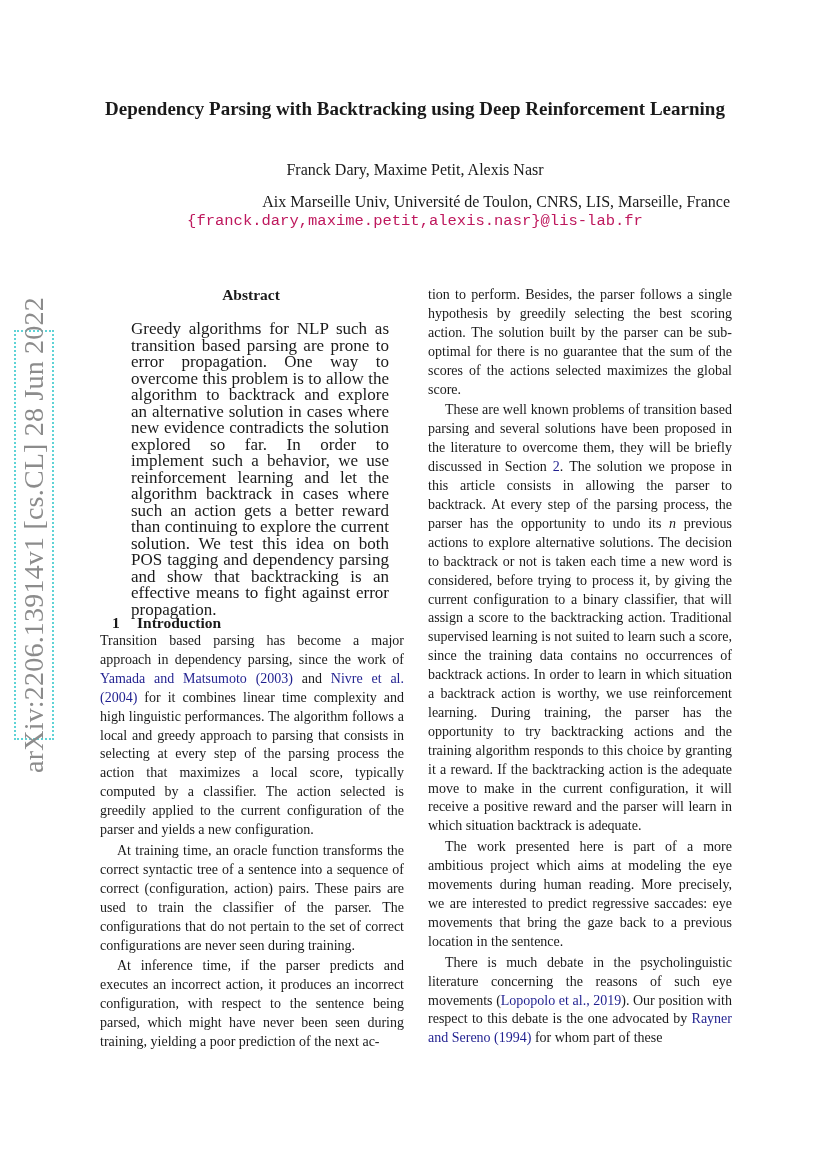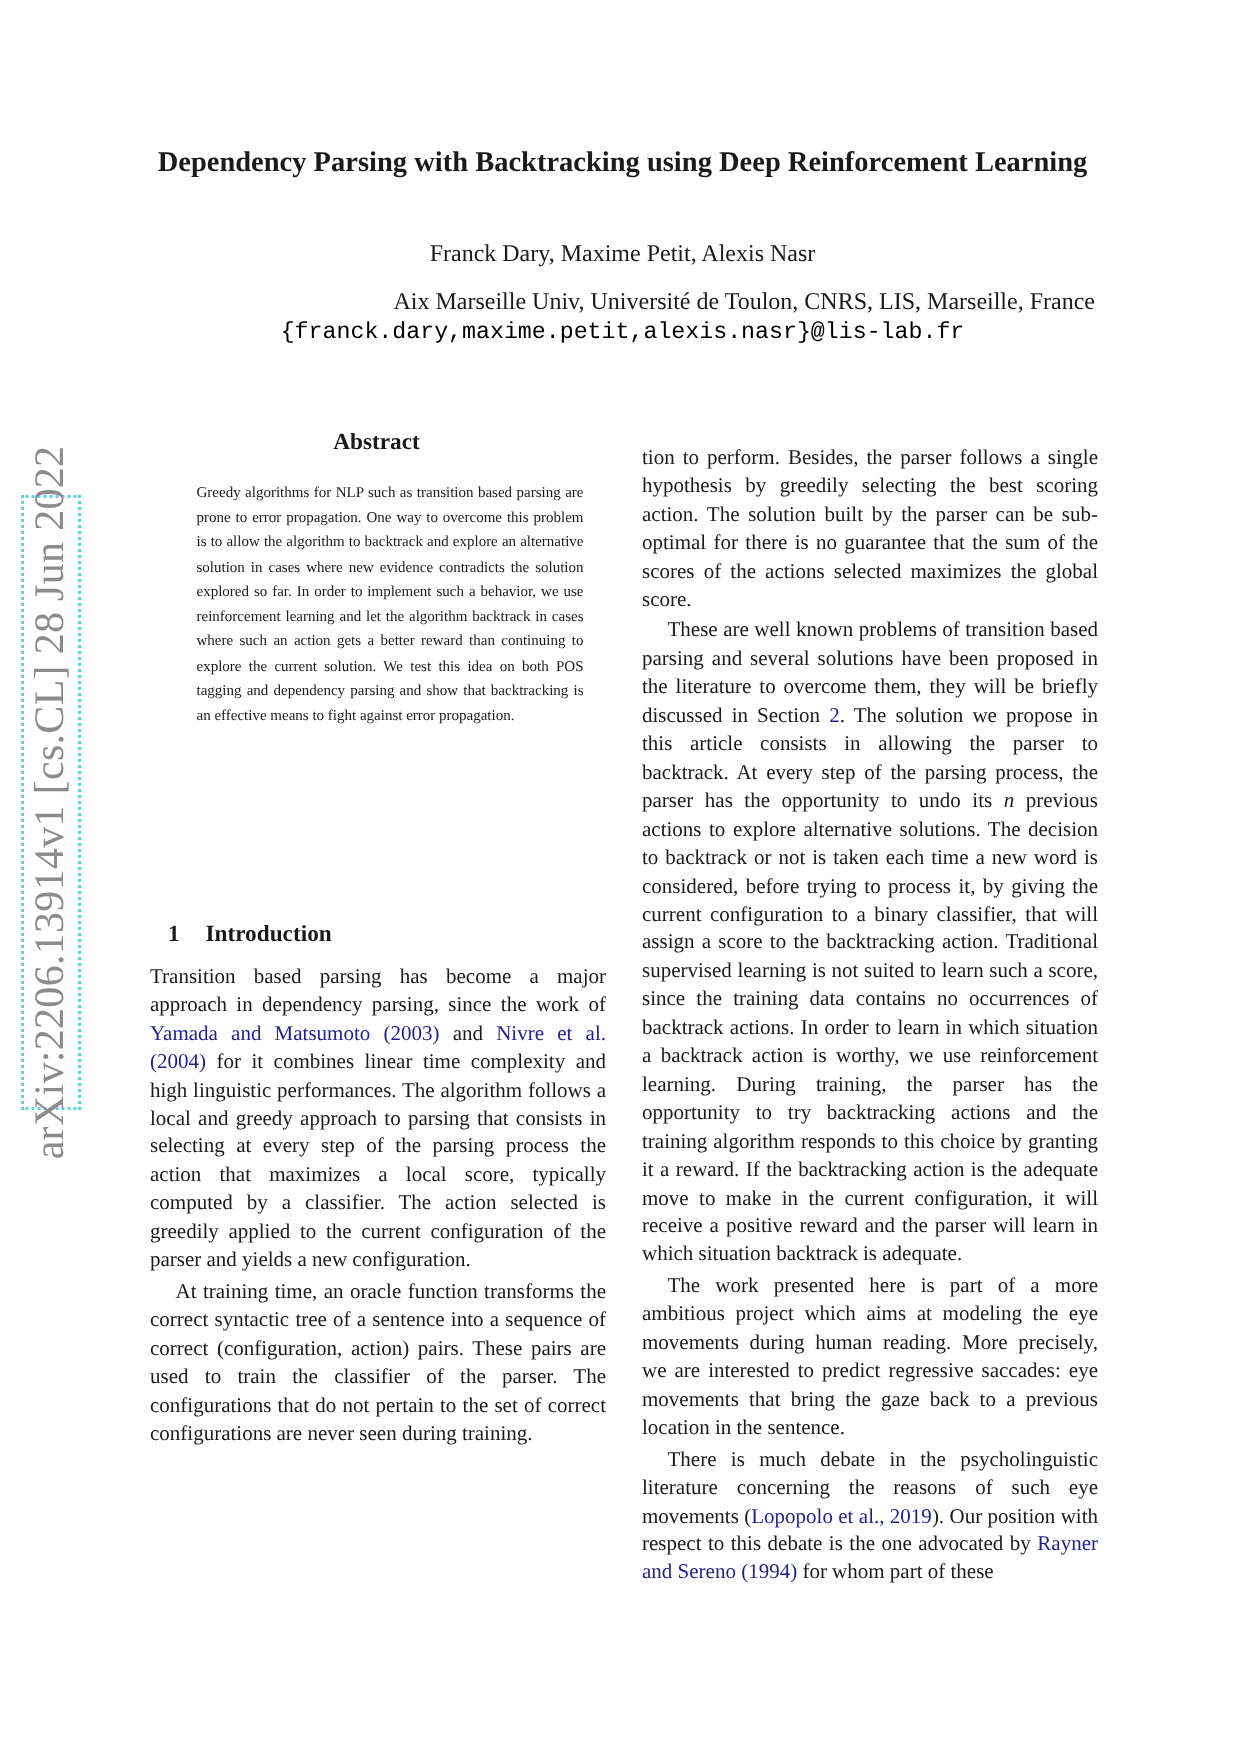--- a/index.html
+++ b/index.html
@@ -47,39 +47,39 @@
     }
     .emails {
       position: absolute;
       top: 211px;
       left: 100px;
       width: 630px;
       text-align: center;
       font-family: "Liberation Mono", "DejaVu Sans Mono", monospace;
       font-size: 15.5px;
       line-height: 20px;
-      color: #000000;
+      color: #be185d;
     }
     .abstract-heading {
       position: absolute;
       top: 285px;
       left: 131px;
       width: 240px;
       text-align: center;
       font-weight: bold;
       font-size: 15.5px;
       line-height: 20px;
       margin: 0;
     }
     .abstract-body {
       position: absolute;
       top: 321px;
       left: 131px;
       width: 258px;
-      font-size: 10px;
+      font-size: 17px;
       line-height: 16.5px;
       text-align: justify;
       hyphens: manual;
       margin: 0;
     }
     .section-heading {
       position: absolute;
       top: 601px;
       left: 100px;
       font-weight: bold;
@@ -100,21 +100,21 @@
     }
     .col-left {
       top: 632px;
       left: 100px;
     }
     .col-right {
       top: 286px;
       left: 428px;
     }
     .col p {
-      margin: 11px 0 0 0;
+      margin: 0 0 0 0;
     }
     .col p.indent {
       text-indent: 17px;
       margin-top: 2px;
     }
     .col p.cont {
       text-indent: 0;
     }
     a.cite {
       color: #1f1f8f;
@@ -156,20 +156,21 @@
 <div class="emails">{franck.dary,maxime.petit,alexis.nasr}@lis-lab.fr</div>
 
 <h2 class="abstract-heading">Abstract</h2>
 <p class="abstract-body">Greedy algorithms for NLP such as transition based parsing are prone to error propagation. One way to overcome this problem is to allow the algorithm to backtrack and explore an alternative solution in cases where new evidence contradicts the solution explored so far. In order to implement such a behavior, we use reinforcement learning and let the algorithm backtrack in cases where such an action gets a better reward than continuing to explore the current solution. We test this idea on both POS tagging and dependency parsing and show that backtracking is an effective means to fight against error propagation.</p>
 
 <h2 class="section-heading"><span class="num">1</span><span>Introduction</span></h2>
 
 <div class="col col-left">
   <p class="cont"><span>Transition based parsing has become a major approach in dependency parsing, since the work of </span><a class="cite">Yamada and Matsumoto (2003)</a><span> and </span><a class="cite">Nivre et al. (2004)</a><span> for it combines linear time complexity and high linguistic performances. The algorithm follows a local and greedy approach to parsing that consists in selecting at every step of the parsing process the action that maximizes a local score, typically computed by a classifier. The action selected is greedily applied to the current configuration of the parser and yields a new configuration.</span></p>
   <p class="indent">At training time, an oracle function transforms the correct syntactic tree of a sentence into a sequence of correct (configuration, action) pairs. These pairs are used to train the classifier of the parser. The configurations that do not pertain to the set of correct configurations are never seen during training.</p>
+  <p class="indent">At inference time, if the parser predicts and executes an incorrect action, it produces an incorrect configuration, with respect to the sentence being parsed, which might have never been seen during training, yielding a poor prediction of the next ac-</p>
 </div>
 
 <div class="col col-right">
   <p class="cont">tion to perform. Besides, the parser follows a single hypothesis by greedily selecting the best scoring action. The solution built by the parser can be sub-optimal for there is no guarantee that the sum of the scores of the actions selected maximizes the global score.</p>
   <p class="indent"><span>These are well known problems of transition based parsing and several solutions have been proposed in the literature to overcome them, they will be briefly discussed in Section </span><a class="cite">2</a><span>.  The solution we propose in this article consists in allowing the parser to backtrack. At every step of the parsing process, the parser has the opportunity to undo its </span><span class="math-n">n</span><span> previous actions to explore alternative solutions. The decision to backtrack or not is taken each time a new word is considered, before trying to process it, by giving the current configuration to a binary classifier, that will assign a score to the backtracking action. Traditional supervised learning is not suited to learn such a score, since the training data contains no occurrences of backtrack actions. In order to learn in which situation a backtrack action is worthy, we use reinforcement learning. During training, the parser has the opportunity to try backtracking actions and the training algorithm responds to this choice by granting it a reward. If the backtracking action is the adequate move to make in the current configuration, it will receive a positive reward and the parser will learn in which situation backtrack is adequate.</span></p>
   <p class="indent">The work presented here is part of a more ambitious project which aims at modeling the eye movements during human reading. More precisely, we are interested to predict regressive saccades: eye movements that bring the gaze back to a previous location in the sentence.</p>
   <p class="indent"><span>There is much debate in the psycholinguistic literature concerning the reasons of such eye movements (</span><a class="cite">Lopopolo et al., 2019</a><span>). Our position with respect to this debate is the one advocated by </span><a class="cite">Rayner and Sereno (1994)</a><span> for whom part of these</span></p>
 </div>
 
 </body></html>

